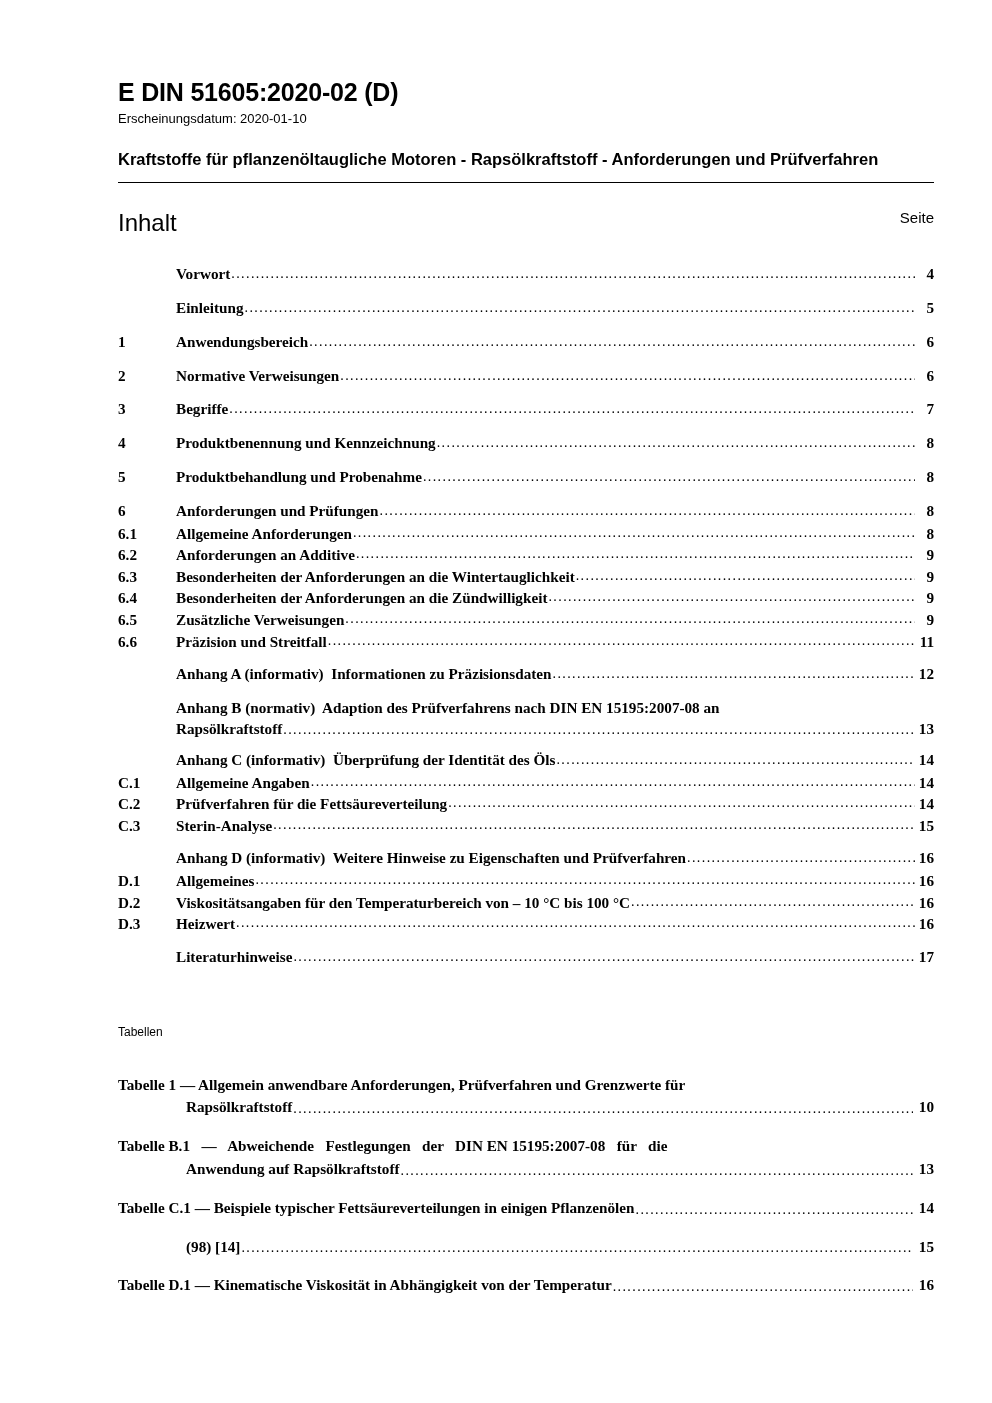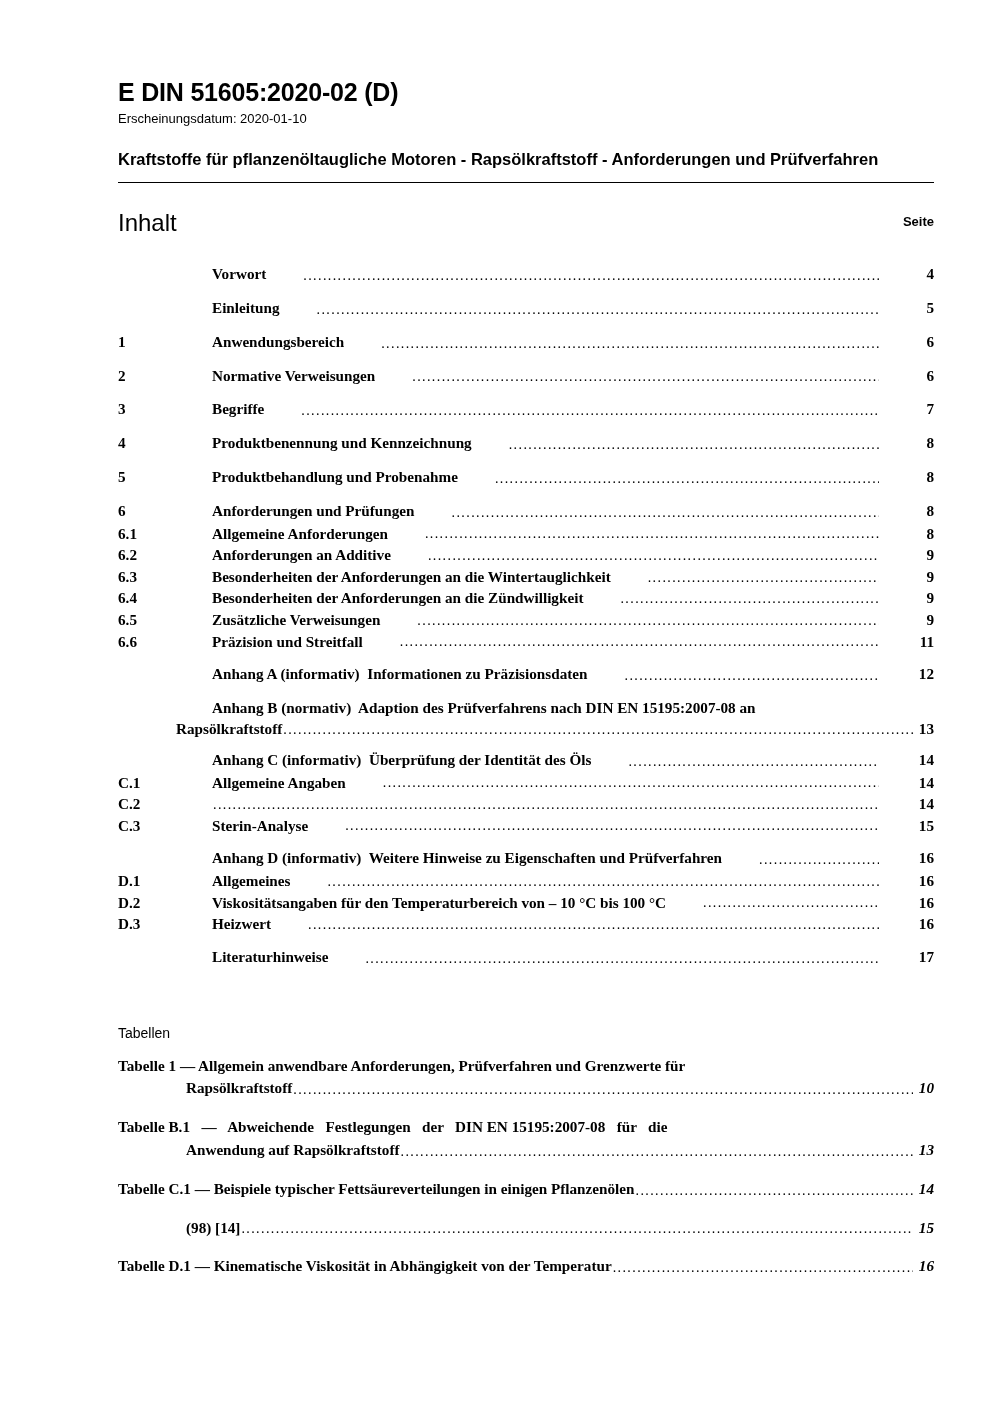--- a/index.html
+++ b/index.html
@@ -41,49 +41,48 @@
     max-width: 800px;
   }
   .rule {
     border: none;
     border-top: 1px solid #000;
     margin: 0 0 0 0;
     width: 816px;
   }
   .inhalt-row {
     display: flex;
-    align-items: center;
+    align-items: flex-start;
     justify-content: space-between;
     width: 816px;
     margin-top: 26px;
     margin-bottom: 26px;
   }
   .inhalt-title {
     font-family: "Liberation Sans", sans-serif;
     font-size: 24px;
     font-weight: normal;
   }
   .seite-label {
     font-family: "Liberation Sans", sans-serif;
-    font-size: 13px;
-    font-weight: bold;
+    font-size: 15px;
+    font-weight: normal;
     padding-bottom: 4px;
     margin-left: 14px;
   }
   .toc {
     width: 816px;
     font-family: "Liberation Serif", serif;
   }
   .toc-entry {
     display: flex;
-    align-items: flex-end;
+    align-items: flex-start;
     font-size: 15.2px;
     font-weight: bold;
     line-height: 1.5;
-    gap: 36px;
   }
   .toc-entry.gap-before { margin-top: 11px; }
   .toc-entry.tight { line-height: 1.42; }
   .toc-num {
     flex: 0 0 auto;
     width: 58px;
   }
   .toc-text {
     flex: 0 0 auto;
     white-space: pre;
@@ -107,23 +106,23 @@
     padding-left: 58px;
     font-size: 15.2px;
     font-weight: bold;
     display: flex;
     align-items: flex-end;
   }
   .toc-wrap-line .toc-text { white-space: pre; }
 
   .tabellen-heading {
     font-family: "Liberation Sans", sans-serif;
-    font-size: 14px;
+    font-size: 12px;
     margin-top: 56px;
-    margin-bottom: 14px;
+    margin-bottom: 35px;
   }
   .tab-entry {
     font-family: "Liberation Serif", serif;
     font-size: 15.2px;
     font-weight: bold;
     width: 816px;
     margin-bottom: 16px;
     line-height: 1.5;
   }
   .tab-line {
@@ -143,21 +142,20 @@
     white-space: nowrap;
     letter-spacing: 1.4px;
     font-weight: normal;
     font-size: 14px;
     margin: 0 1px;
   }
   .tab-page {
     flex: 0 0 auto;
     text-align: right;
     min-width: 20px;
-    font-style: italic;
   }
 </style>
 </head>
 <body>
 
 <div class="page">
 
   <h1 class="doc-title">E DIN 51605:2020-02 (D)</h1>
   <div class="doc-date">Erscheinungsdatum: 2020-01-10</div>
   <div class="doc-subtitle">Kraftstoffe für pflanzenöltaugliche Motoren - Rapsölkraftstoff - Anforderungen und Prüfverfahren</div>
@@ -275,20 +273,21 @@
         <span class="toc-page">14</span>
       </div>
       <div class="toc-entry tight">
         <span class="toc-num">C.1</span>
         <span class="toc-text">Allgemeine Angaben</span>
         <span class="toc-dots">........................................................................................................................................................................................................</span>
         <span class="toc-page">14</span>
       </div>
       <div class="toc-entry tight">
         <span class="toc-num">C.2</span>
+        <span class="toc-text">Prüfverfahren für die Fettsäureverteilung</span>
         <span class="toc-dots">........................................................................................................................................................................................................</span>
         <span class="toc-page">14</span>
       </div>
       <div class="toc-entry tight">
         <span class="toc-num">C.3</span>
         <span class="toc-text">Sterin-Analyse</span>
         <span class="toc-dots">........................................................................................................................................................................................................</span>
         <span class="toc-page">15</span>
       </div>
       <div class="toc-entry gap-before">

